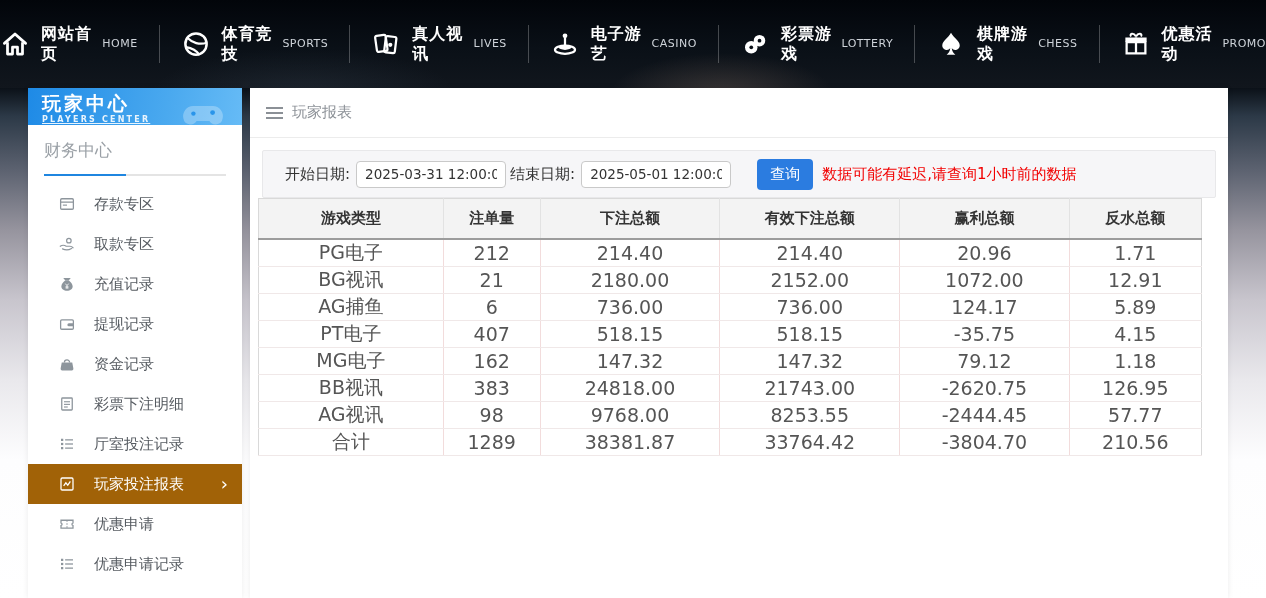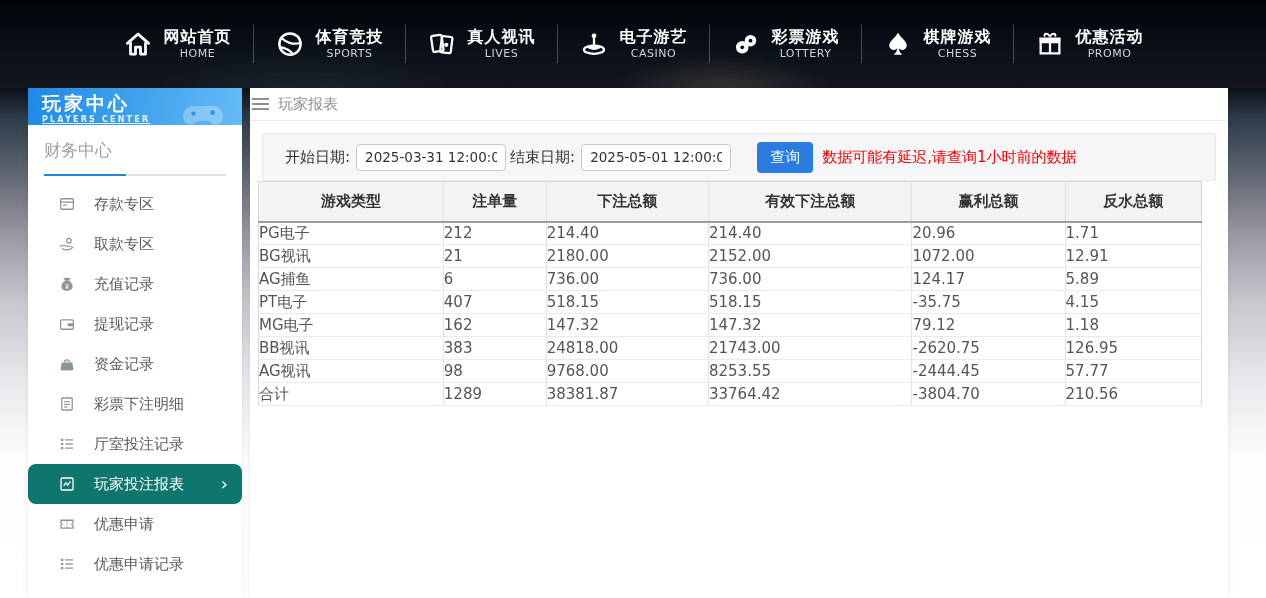--- a/index.html
+++ b/index.html
@@ -19,21 +19,21 @@
     display: flex; align-items: center; justify-content: center;
   }
   .topnav::after {
     content: ""; position: absolute; inset: 0; pointer-events: none;
     background:
       radial-gradient(160px 60px at 57% 108%, rgba(150,125,110,.30), transparent 70%),
       radial-gradient(220px 70px at 24% 110%, rgba(90,110,130,.18), transparent 70%);
   }
   .nav-item { display: flex; align-items: center; gap: 11px; color: #fff; cursor: pointer; position: relative; z-index: 1; }
   .nav-ico, .nav-ico svg { width: 30px; height: 30px; display: block; color: #fff; }
-  .nav-txt { display: flex; flex-direction: column; align-items: center; line-height: 1.25; }
+  .nav-txt { display: flex; flex-direction: row; align-items: center; line-height: 1.25; }
   .nav-title { font-size: 16px; font-weight: bold; letter-spacing: 1px; }
   .nav-sub { font-size: 11px; color: #ced3d9; letter-spacing: .5px; }
   .nav-sep { width: 1px; height: 38px; background: rgba(255,255,255,.25); margin: 0 21px; z-index: 1; }
 
   
   .sidebar {
     position: absolute; left: 28px; top: 88px; width: 214px; bottom: 0;
     background: #fff; box-shadow: 0 0 6px rgba(0,0,0,.08);
   }
   .side-header {
@@ -48,33 +48,33 @@
   .side-section-label { font-size: 17px; color: #9aa0a6; }
   .side-divider { margin-top: 12px; height: 2px; background: #e4e4e4; position: relative; }
   .side-divider::before { content: ""; position: absolute; left: 0; top: 0; height: 2px; width: 82px; background: #1f86e0; }
   .menu { margin-top: 8px; }
   .menu-item {
     height: 40px; display: flex; align-items: center; padding-left: 30px;
     color: #565b61; font-size: 15px; cursor: pointer; position: relative; white-space: nowrap;
   }
   .mi-ico { width: 18px; height: 18px; color: #8d959c; margin-right: 18px; flex: none; }
   .mi-ico svg { width: 100%; height: 100%; display: block; }
-  .menu-item.active { background: #0f766e; color: #fff; border-radius: 8px; }
+  .menu-item.active { background: #a16207; color: #fff; }
   .menu-item.active .mi-ico { color: #fff; }
   .mi-chev { position: absolute; right: 14px; font-size: 18px; line-height: 1; display: none; }
   .menu-item.active .mi-chev { display: block; }
 
   
   .main {
     position: absolute; left: 250px; top: 88px; width: 978px; bottom: 0;
     background: #fff; box-shadow: 0 0 6px rgba(0,0,0,.08);
   }
   .crumb {
-    height: 33px; border-bottom: 1px solid #ececec;
-    display: flex; align-items: center; gap: 9px; padding-left: 2px;
+    height: 50px; border-bottom: 1px solid #ececec;
+    display: flex; align-items: center; gap: 9px; padding-left: 16px;
     color: #8b9096; font-size: 15px;
   }
   .hamburger { width: 17px; display: inline-flex; flex-direction: column; gap: 3px; }
   .hamburger i { display: block; height: 2px; background: #8b9096; }
 
   .filter {
     margin: 12px 12px 0; height: 48px;
     background: #f6f6f8; border: 1px solid #e8e8ea; border-radius: 2px;
     display: flex; align-items: center; padding: 0 18px;
   }
@@ -90,21 +90,21 @@
     font-family: "DejaVu Sans", "Liberation Sans", sans-serif;
   }
   .f-notice { color: #f20000; font-size: 15px; font-weight: 400; margin-left: 9px; white-space: nowrap; }
 
   table.report { margin: 0 18px 0 8px; width: 944px; border-collapse: collapse; border: 1px solid #d9d9d9; }
   table.report th {
     background: #f3f3f3; height: 40px; font-size: 15px; color: #333; font-weight: 700;
     border-bottom: 2px solid #9c9c9c; border-right: 1px solid #e2e2e2;
   }
   table.report td {
-    height: 23px; font-size: 15px; color: #555;
+    height: 23px; text-align: center; font-size: 19px; color: #555;
     border-right: 1px solid #f2dcdc; border-bottom: 1px solid #f0e8e8; background: #fff;
   }
   table.report th:last-child, table.report td:last-child { border-right: none; }
   table.report th:first-child { width: 19.6%; }
 </style>
 </head>
 <body>
 
 <nav class="topnav">
   <div id="nav-items" style="display:flex;align-items:center;">

